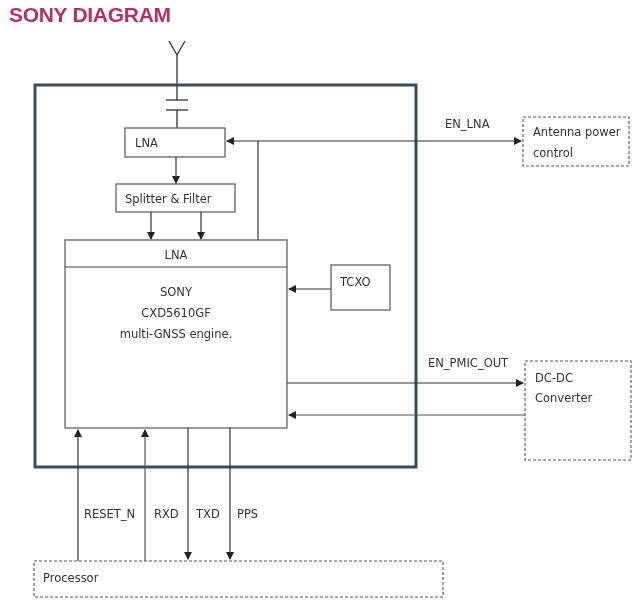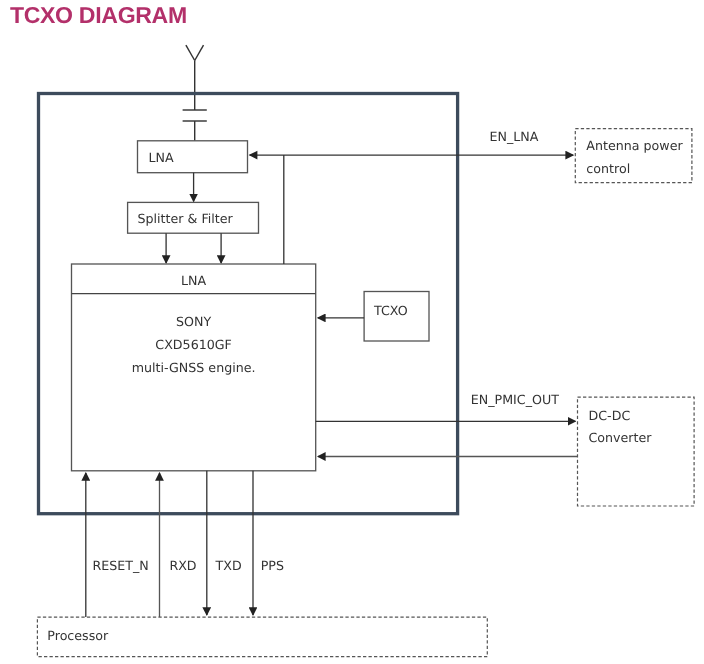--- a/index.html
+++ b/index.html
@@ -6,21 +6,21 @@
   body { width: 640px; height: 604px; position: relative; overflow: hidden;
          font-family: "DejaVu Sans", sans-serif; }
   .title { position: absolute; left: 9px; top: 3px; font-family: "Liberation Sans", sans-serif;
            font-weight: bold; font-size: 21px; color: #b3306a; letter-spacing: -0.3px; }
   svg { position: absolute; left: 0; top: 0; }
   .lbl { font-family: "DejaVu Sans", sans-serif; font-size: 11.5px; fill: #333333; }
 </style>
 </head>
 <body>
 
-<div class="title">TCXO DIAGRAM</div>
+<div class="title">SONY DIAGRAM</div>
 
 <svg width="640" height="604" viewBox="0 0 640 604">
   <defs>
     <marker id="arr" markerWidth="8" markerHeight="8" refX="7" refY="4" orient="auto" markerUnits="userSpaceOnUse">
       <path d="M0,0 L8,4 L0,8 z" fill="#222"></path>
     </marker>
   </defs>
 
   <g>
     <line x1="177" y1="55" x2="177" y2="100" stroke="#333" stroke-width="1.3"></line>

